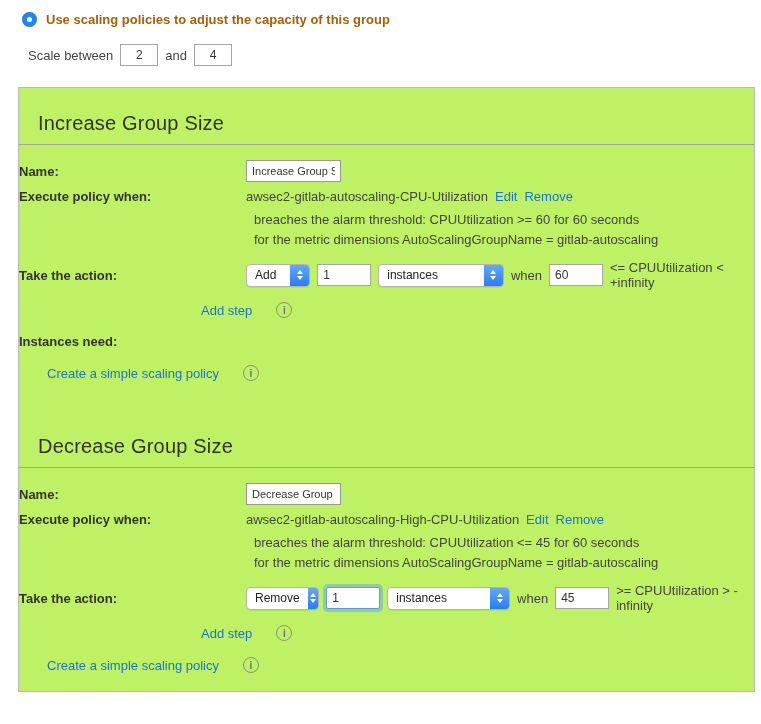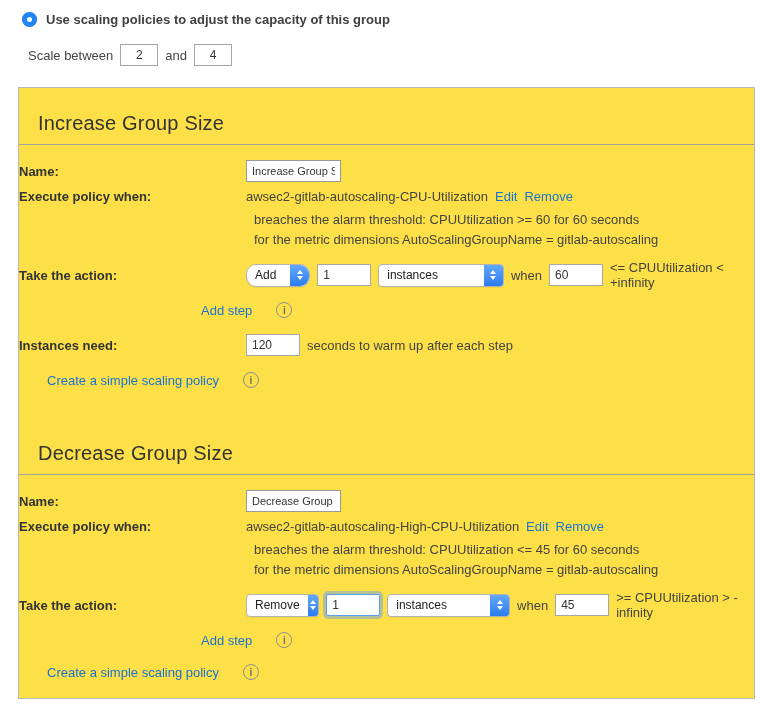--- a/index.html
+++ b/index.html
@@ -14,33 +14,33 @@
   .radio-row { display:flex; align-items:center; gap:9px; margin:12px 0 0 22px; }
   .radio {
     width:15px; height:15px; border-radius:50%;
     background:#1e86f7; position:relative; flex-shrink:0;
     box-shadow: inset 0 0 1px rgba(0,0,0,.35);
   }
   .radio::after {
     content:""; position:absolute; left:5px; top:5px;
     width:5px; height:5px; border-radius:50%; background:#fff;
   }
-  .radio-label { font-weight:bold; color:#404040; }
+  .radio-label { font-weight:bold; color:#a16207; }
 
   
   .scale-row { display:flex; align-items:center; gap:7px; margin:17px 0 0 28px; color:#444; }
   .num-input {
     width:38px; height:22px; border:1px solid #a6a6a6; background:#fff;
     text-align:center; font-family:inherit; font-size:12px; color:#333; padding:0 2px;
   }
 
   
   .panel {
     margin:21px 0 0 18px; width:737px;
-    background:#fde047; border:1px solid #b9b9b9;
+    background:#bef264; border:1px solid #b9b9b9;
     padding-bottom:18px;
   }
   .section-header {
     font-size:20px; color:#333; letter-spacing:0.2px;
     padding:24px 10px 9px 19px;
     border-bottom:1px solid #a3a3a3;
   }
   .section-2 .section-header { padding-top:54px; }
   .rows { padding-top:15px; }
 
@@ -81,21 +81,21 @@
     box-shadow:0 1px 1px rgba(0,0,0,.06);
   }
   .sel-label { display:flex; align-items:center; padding:0 8px; font-size:12px; color:#222; }
   .sel-cap {
     width:19px; margin-left:auto;
     background:linear-gradient(#62a8fa,#2c7cf0);
     display:flex; flex-direction:column; align-items:center; justify-content:center; gap:2px;
   }
   .tri-up { width:0; height:0; border-left:3.5px solid transparent; border-right:3.5px solid transparent; border-bottom:4.5px solid #fff; }
   .tri-down { width:0; height:0; border-left:3.5px solid transparent; border-right:3.5px solid transparent; border-top:4.5px solid #fff; }
-  .sel-verb { width:72px;border-radius:10px; }
+  .sel-verb { width:72px; }
   .sel-unit { width:141px; }
   .sel-verb-wide { width:84px; }
 
   .alarm-line { color:#444; margin:2px 0 3px 235px; line-height:17px; }
   .action-gap { height:9px; }
 </style>
 </head>
 <body>
 
 <div class="radio-row">
@@ -160,24 +160,20 @@
         </div>
       </div>
 
       <div class="link-row add-step-row">
         <a class="link">Add step</a>
         <span class="info-icon">i</span>
       </div>
 
       <div class="form-row">
         <div class="form-label">Instances need:</div>
-        <div class="form-content">
-          <input class="small-input" value="120" style="">
-          <span>seconds to warm up after each step</span>
-        </div>
       </div>
 
       <div class="link-row create-policy-row">
         <a class="link">Create a simple scaling policy</a>
         <span class="info-icon">i</span>
       </div>
 
     </div>
   </div>
 

